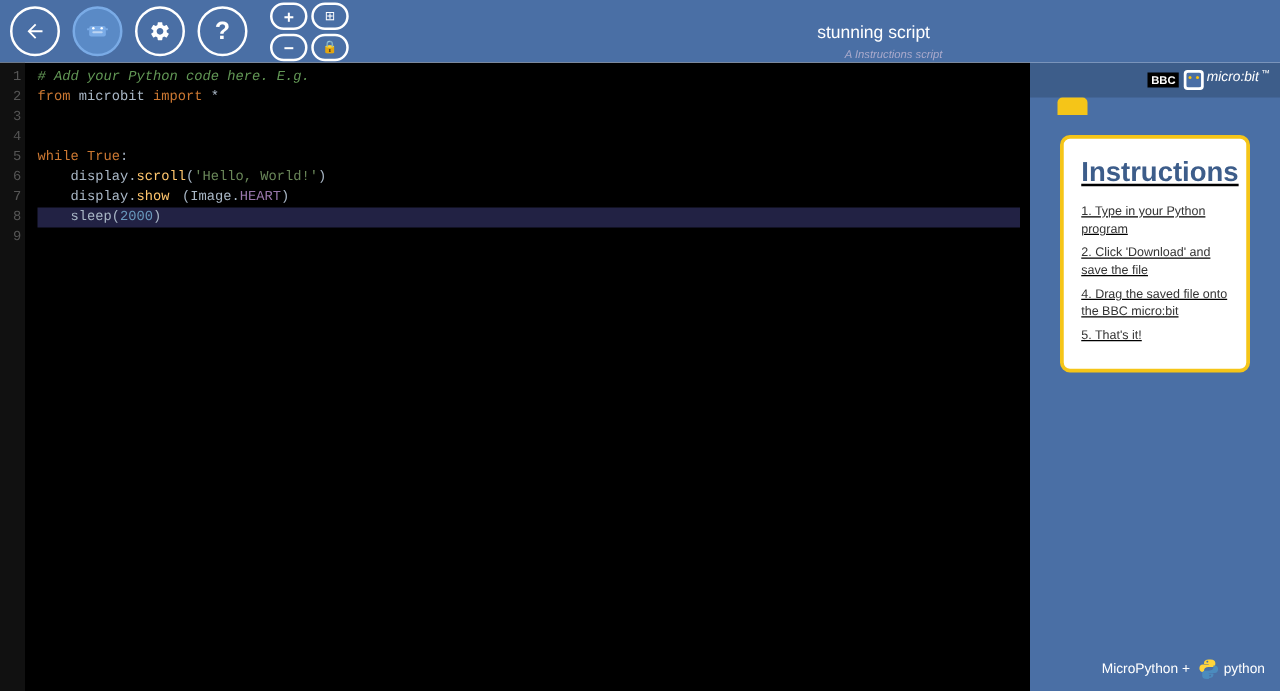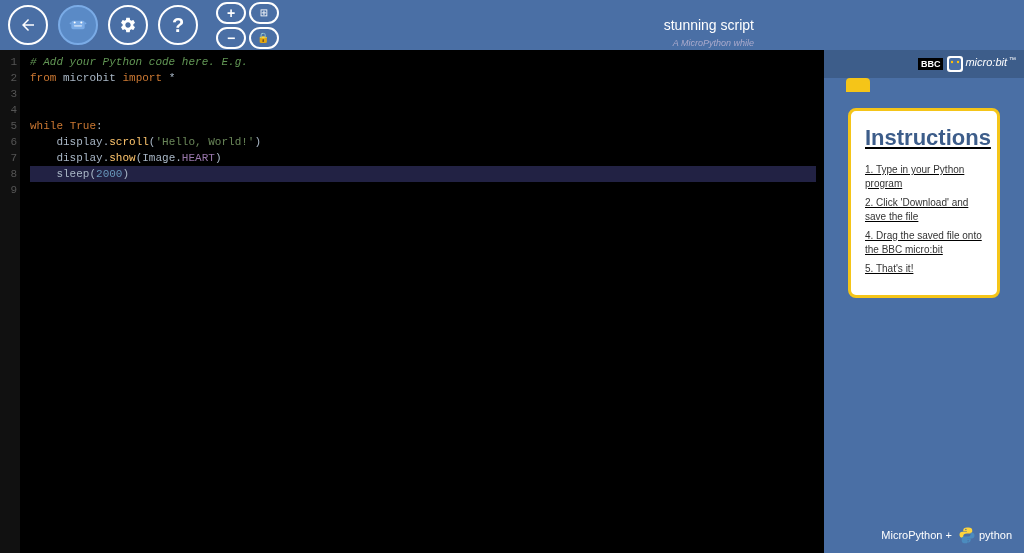--- a/index.html
+++ b/index.html
@@ -49,21 +49,21 @@
       background: #4a6fa5;
       cursor: pointer;
       display: flex;
       align-items: center;
       justify-content: center;
       color: #fff;
       font-size: 10px;
     }
     .script-name {
       position: absolute;
-      right: 270px;
+      right: 280px;
       top: 50%;
       transform: translateY(-50%);
       color: #fff;
       font-size: 14px;
       font-weight: normal;
     }
     .micropython-label {
       position: absolute;
       right: 270px;
       bottom: 2px;
@@ -288,21 +288,21 @@
       </div>
       <div style="display:flex;gap:3px;">
         <div class="toolbar-btn-small" style="width:30px;height:22px;font-size:14px;font-weight:bold;">−</div>
         <div class="toolbar-btn-small" style="width:30px;height:22px;font-size:10px;">🔒</div>
       </div>
     </div>
 
   </div>
 
   <span class="script-name">stunning script</span>
-  <span class="micropython-label">A MicroPython while</span>
+  <span class="micropython-label">A Instructions script</span>
 </div>
 
 <div class="main-content">
 
   <div class="editor-area">
     <div class="line-numbers">
       <div class="line-num">1</div>
       <div class="line-num">2</div>
       <div class="line-num">3</div>
       <div class="line-num">4</div>
@@ -312,21 +312,21 @@
       <div class="line-num">8</div>
       <div class="line-num">9</div>
     </div>
     <div class="code-content">
       <div class="code-line"><span class="comment"># Add your Python code here. E.g.</span></div>
       <div class="code-line"><span class="kw">from</span> <span style="color:#a9b7c6;">microbit</span> <span class="kw">import</span> <span style="color:#a9b7c6;">*</span></div>
       <div class="code-line">&nbsp;</div>
       <div class="code-line">&nbsp;</div>
       <div class="code-line"><span class="kw">while</span> <span style="color:#cc7832;">True</span><span style="color:#a9b7c6;">:</span></div>
       <div class="code-line"><span style="color:#a9b7c6;">    display</span><span style="color:#a9b7c6;">.</span><span class="fn">scroll</span><span style="color:#a9b7c6;">(</span><span class="string">'Hello, World!'</span><span style="color:#a9b7c6;">)</span></div>
-      <div class="code-line"><span style="color:#a9b7c6;">    display</span><span style="color:#a9b7c6;">.</span><span class="fn">show</span><span style="color:#a9b7c6;">(Image</span><span style="color:#a9b7c6;">.</span><span style="color:#9876aa;">HEART</span><span style="color:#a9b7c6;">)</span></div>
+      <div class="code-line"><span style="color:#a9b7c6;">    display</span><span style="color:#a9b7c6;">.</span><span class="fn">show</span><span style="color:#a9b7c6;margin-left:10px;">(Image</span><span style="color:#a9b7c6;">.</span><span style="color:#9876aa;">HEART</span><span style="color:#a9b7c6;">)</span></div>
       <div class="code-line selected-line"><span style="color:#a9b7c6;">    sleep</span><span style="color:#a9b7c6;">(</span><span class="num">2000</span><span style="color:#a9b7c6;">)</span></div>
       <div class="code-line">&nbsp;</div>
     </div>
   </div>
 
   <div class="right-panel">
 
     <div class="right-panel-header">
       <div style="flex:1;"></div>
       <div class="bbc-logo">

